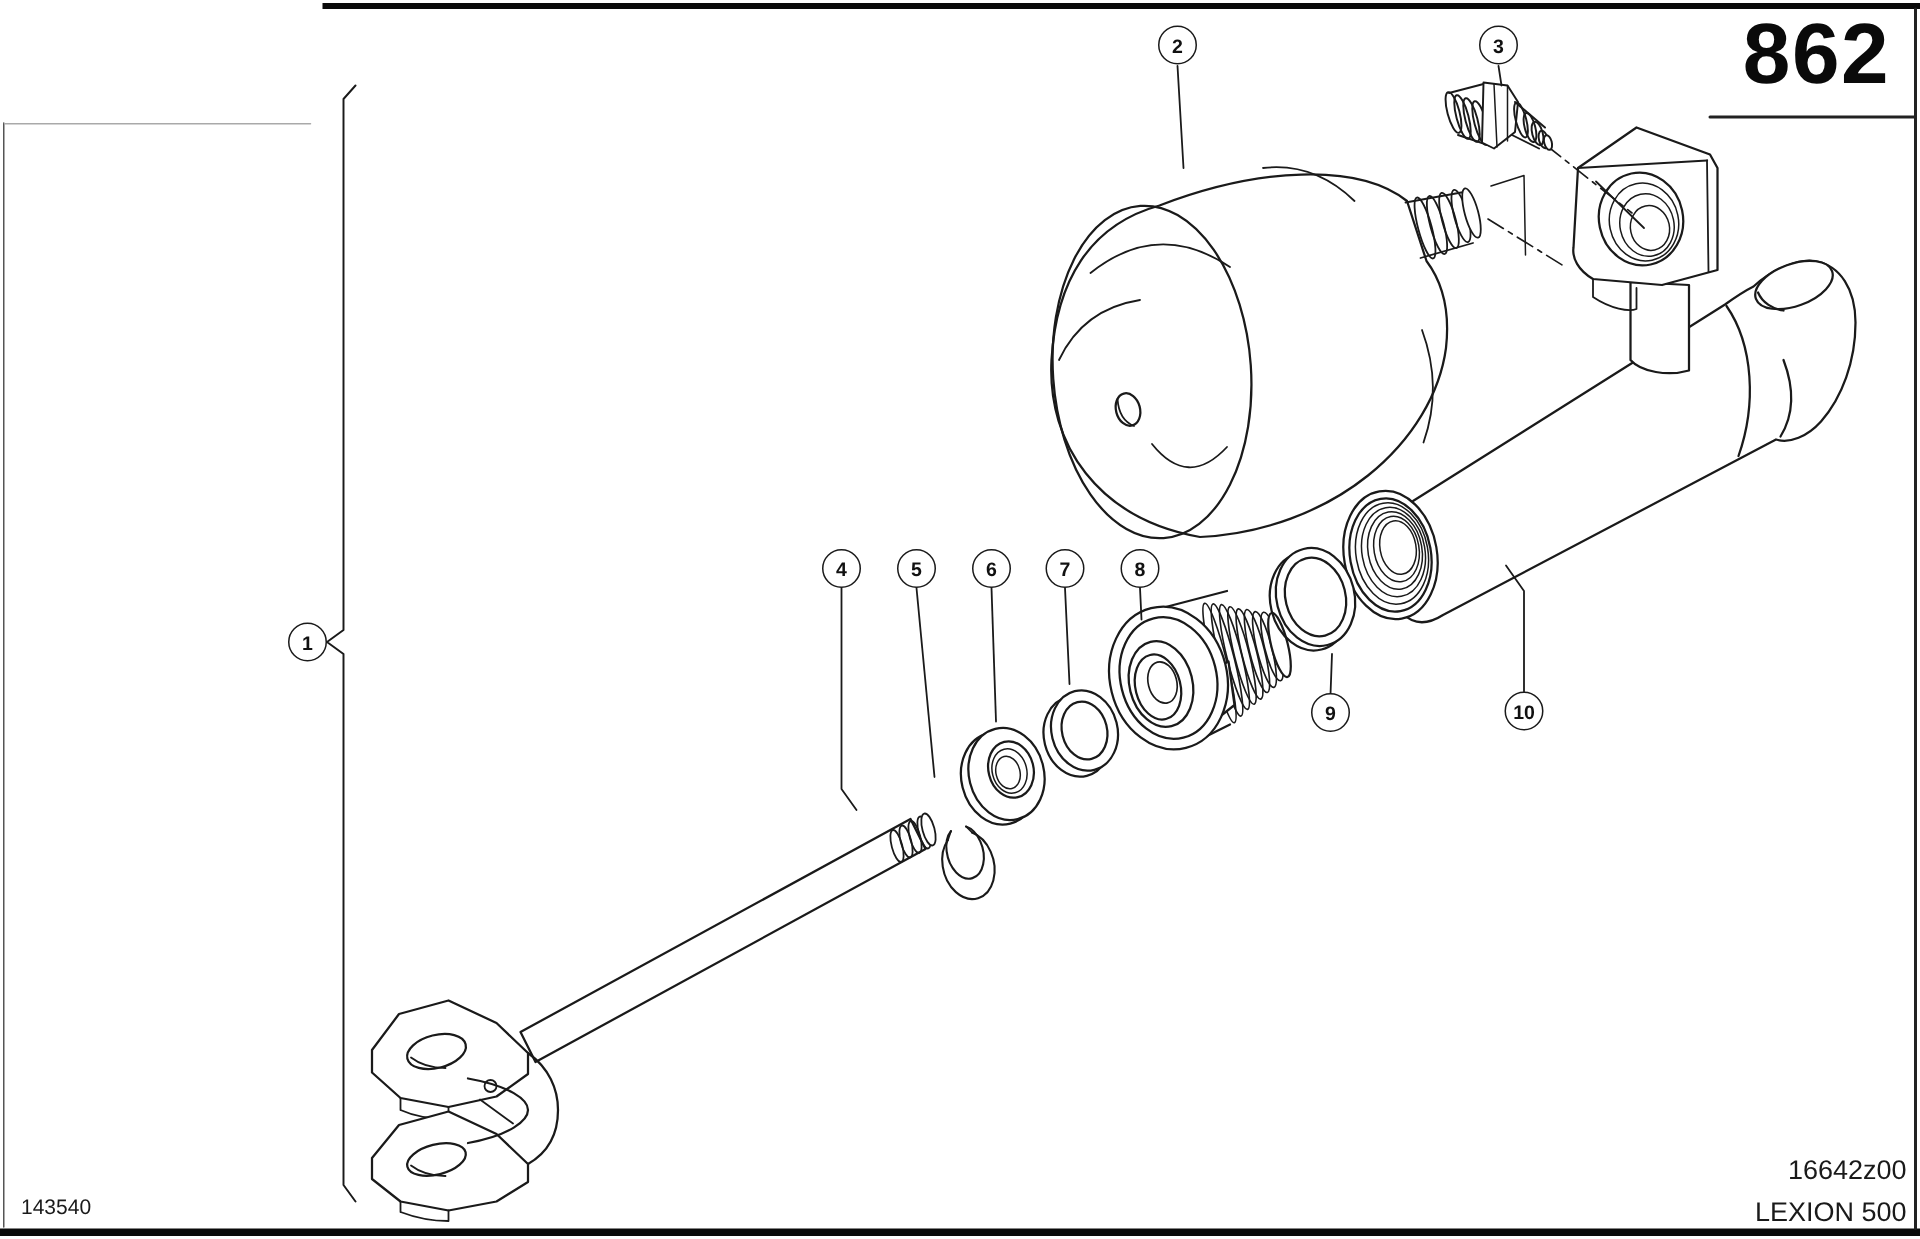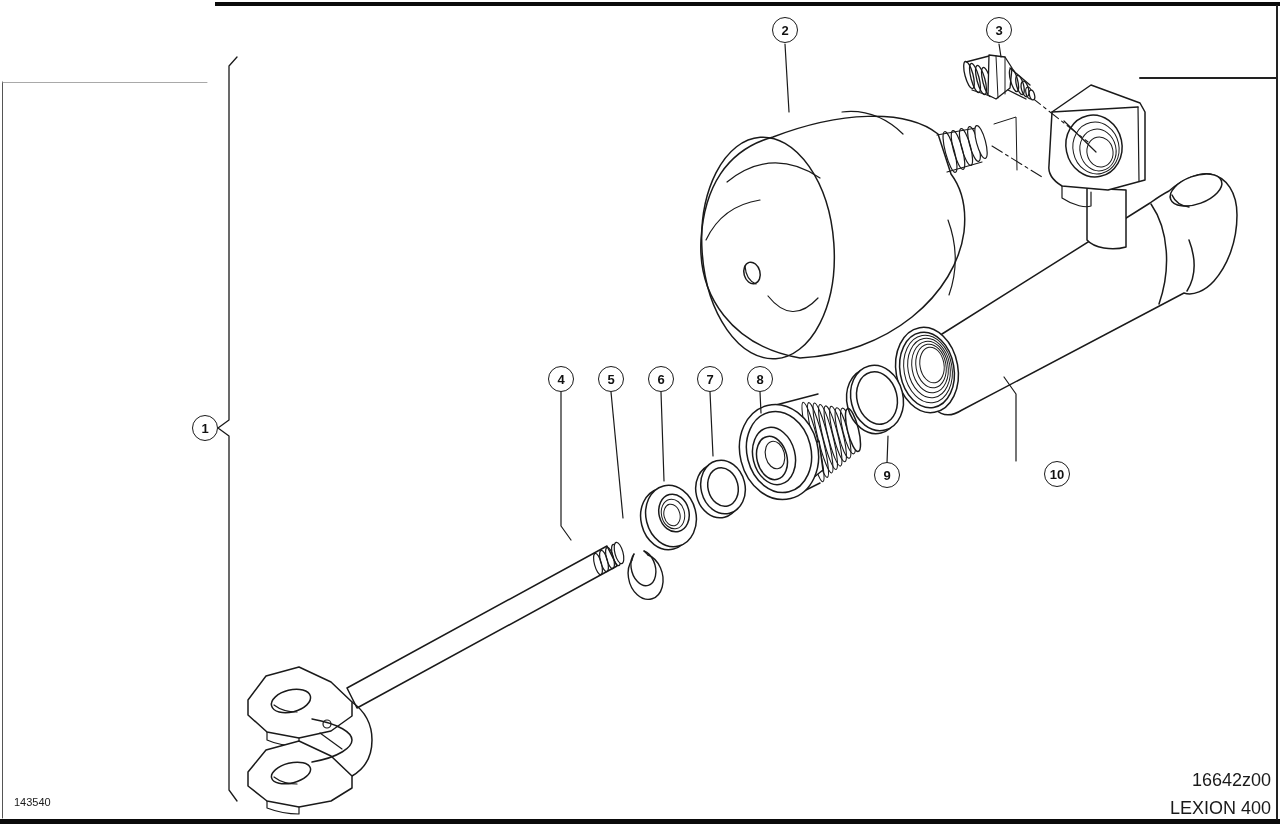--- a/index.html
+++ b/index.html
@@ -7,21 +7,21 @@
     position:relative;width:1280px;height:826px;background:#ffffff;
     font-family:"Liberation Sans","DejaVu Sans",sans-serif;color:#111;
     overflow:hidden;margin:0 auto;
   }
   .diagram-svg{position:absolute;left:0;top:0;width:1280px;height:826px;}
   .page-number{
     position:absolute;top:8px;right:20px;font-size:57px;font-weight:bold;
     letter-spacing:1px;color:#0a0a0a;line-height:1;
   }
   .footer-left{
-    position:absolute;left:14px;top:796px;font-size:11px;color:#1a1a1a;
+    position:absolute;left:14px;top:796px;font-size:14px;color:#1a1a1a;
   }
   .footer-right{
     position:absolute;right:9px;top:770px;text-align:right;font-size:18px;color:#1a1a1a;
   }
   .footer-right .model{display:block;margin-top:7px;}
   .callout{
     position:absolute;width:26px;height:26px;border:1.5px solid #1a1a1a;
     border-radius:50%;background:#fff;box-sizing:border-box;
     display:flex;align-items:center;justify-content:center;
     font-size:13px;font-weight:bold;color:#111;
@@ -211,21 +211,22 @@
 
   <div class="callout" style="left:192px;top:415px;">1</div>
   <div class="callout" style="left:772px;top:17px;">2</div>
   <div class="callout" style="left:986px;top:17px;">3</div>
   <div class="callout" style="left:548px;top:366px;">4</div>
   <div class="callout" style="left:598px;top:366px;">5</div>
   <div class="callout" style="left:648px;top:366px;">6</div>
   <div class="callout" style="left:697px;top:366px;">7</div>
   <div class="callout" style="left:747px;top:366px;">8</div>
   <div class="callout" style="left:874px;top:462px;">9</div>
-  <div class="callout" style="left:1044px;top:461px;">10</div>
-
+  <div class="callout" style="left:1003px;top:461px;">10</div>
+
+  <div class="page-number">862</div>
   <div class="footer-left">143540</div>
   <div class="footer-right">
     <span>16642z00</span>
-    <span class="model">LEXION 400</span>
+    <span class="model">LEXION 500</span>
   </div>
 
 </div>
 
 </body></html>

